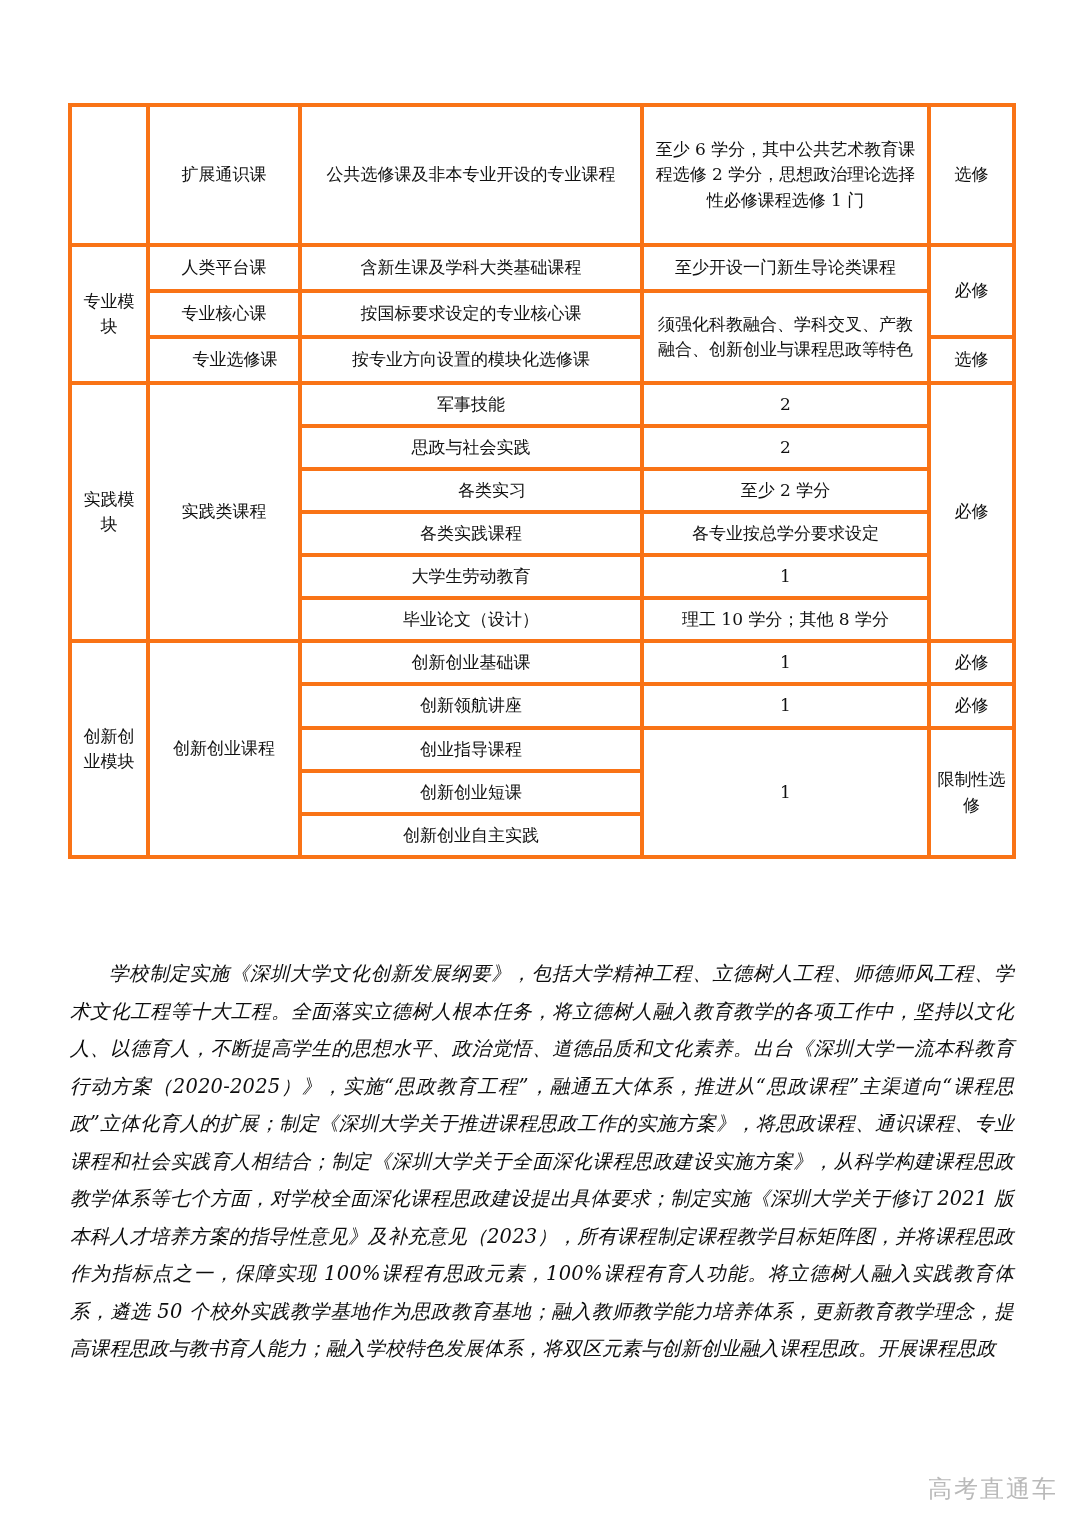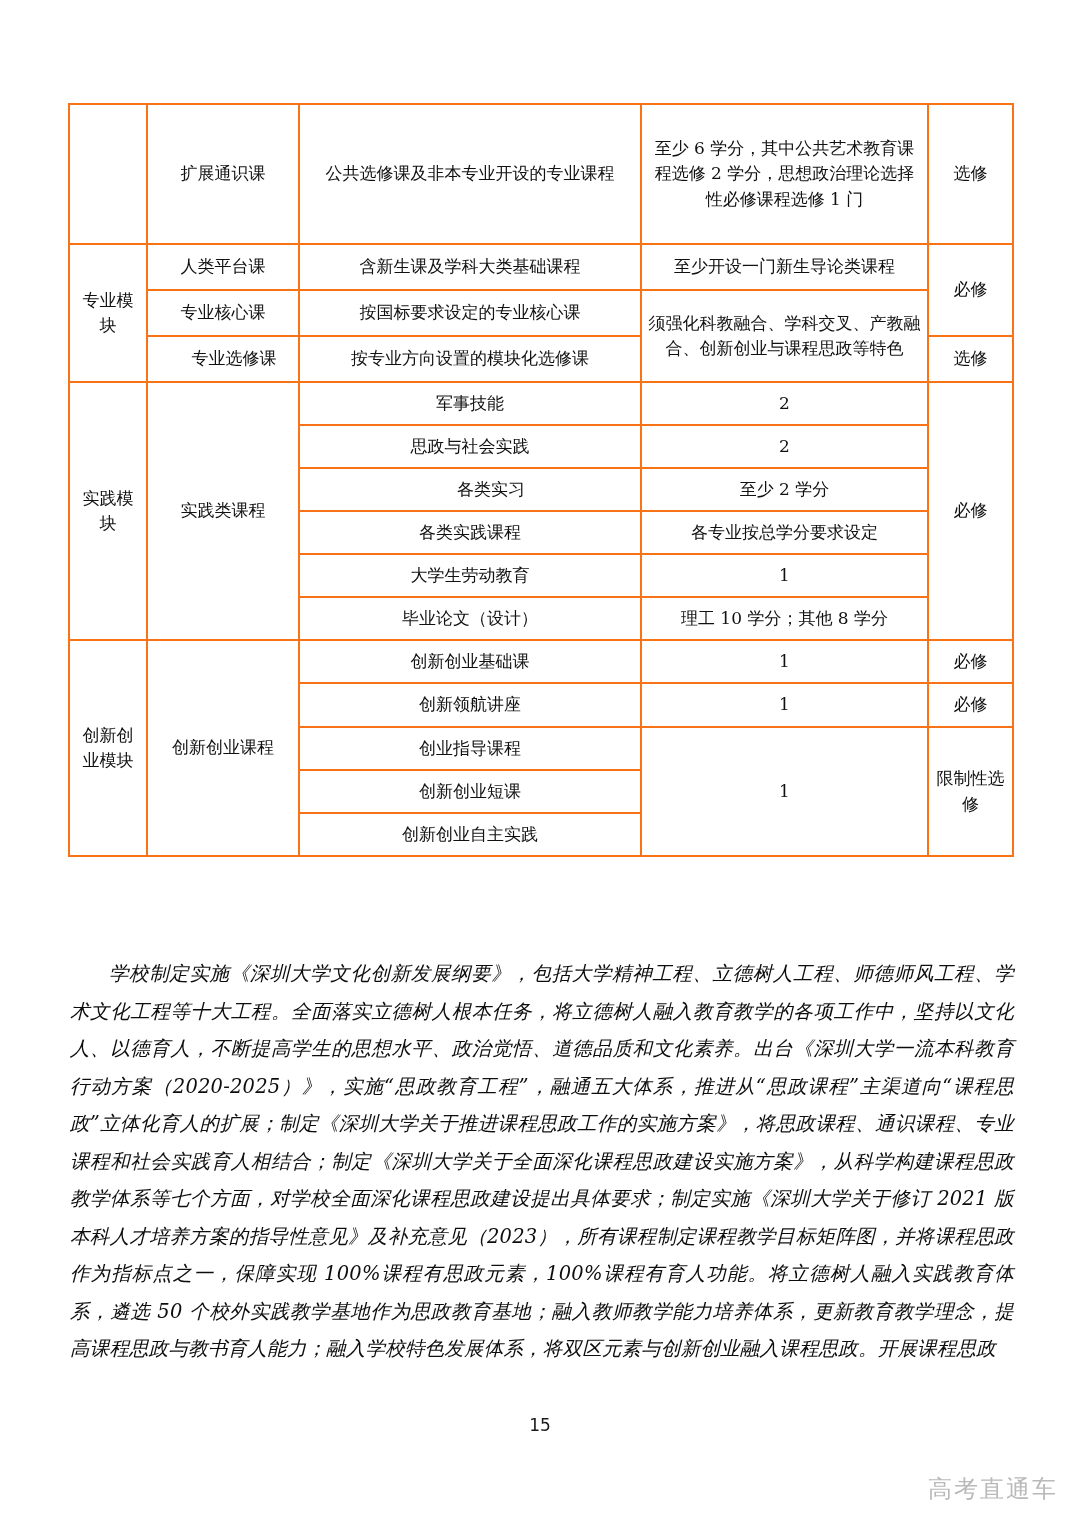--- a/index.html
+++ b/index.html
@@ -24,21 +24,21 @@
     left: 68px;
     top: 103px;
     width: 944px;
   }
   table.curriculum {
     border-collapse: collapse;
     width: 944px;
     table-layout: fixed;
   }
   table.curriculum td {
-    border: 2px solid #f97316;
+    border: 4px solid #f97316;
     text-align: center;
     vertical-align: middle;
     font-family: "DejaVu Serif", "Liberation Serif", serif;
     font-size: 17px;
     line-height: 1.5;
     color: #111111;
     padding: 3px 6px;
     box-sizing: border-box;
   }
   .col-module   { width: 78px; }
@@ -199,17 +199,16 @@
           <td style="height:43px;">创新创业自主实践</td>
         </tr>
 
       </tbody>
     </table>
   </div>
 
 
   <div class="body-para">学校制定实施《深圳大学文化创新发展纲要》，包括大学精神工程、立德树人工程、师德师风工程、学术文化工程等十大工程。全面落实立德树人根本任务，将立德树人融入教育教学的各项工作中，坚持以文化人、以德育人，不断提高学生的思想水平、政治觉悟、道德品质和文化素养。出台《深圳大学一流本科教育行动方案（2020-2025）》，实施“思政教育工程”，融通五大体系，推进从“思政课程”主渠道向“课程思政”立体化育人的扩展；制定《深圳大学关于推进课程思政工作的实施方案》，将思政课程、通识课程、专业课程和社会实践育人相结合；制定《深圳大学关于全面深化课程思政建设实施方案》，从科学构建课程思政教学体系等七个方面，对学校全面深化课程思政建设提出具体要求；制定实施《深圳大学关于修订 2021 版本科人才培养方案的指导性意见》及补充意见（2023），所有课程制定课程教学目标矩阵图，并将课程思政作为指标点之一，保障实现 100%课程有思政元素，100%课程有育人功能。将立德树人融入实践教育体系，遴选 50 个校外实践教学基地作为思政教育基地；融入教师教学能力培养体系，更新教育教学理念，提高课程思政与教书育人能力；融入学校特色发展体系，将双区元素与创新创业融入课程思政。开展课程思政</div>
 
-  <div class="page-number">15</div>
 
   <div class="watermark">高考直通车</div>
 
 </div>
 
 </body></html>

